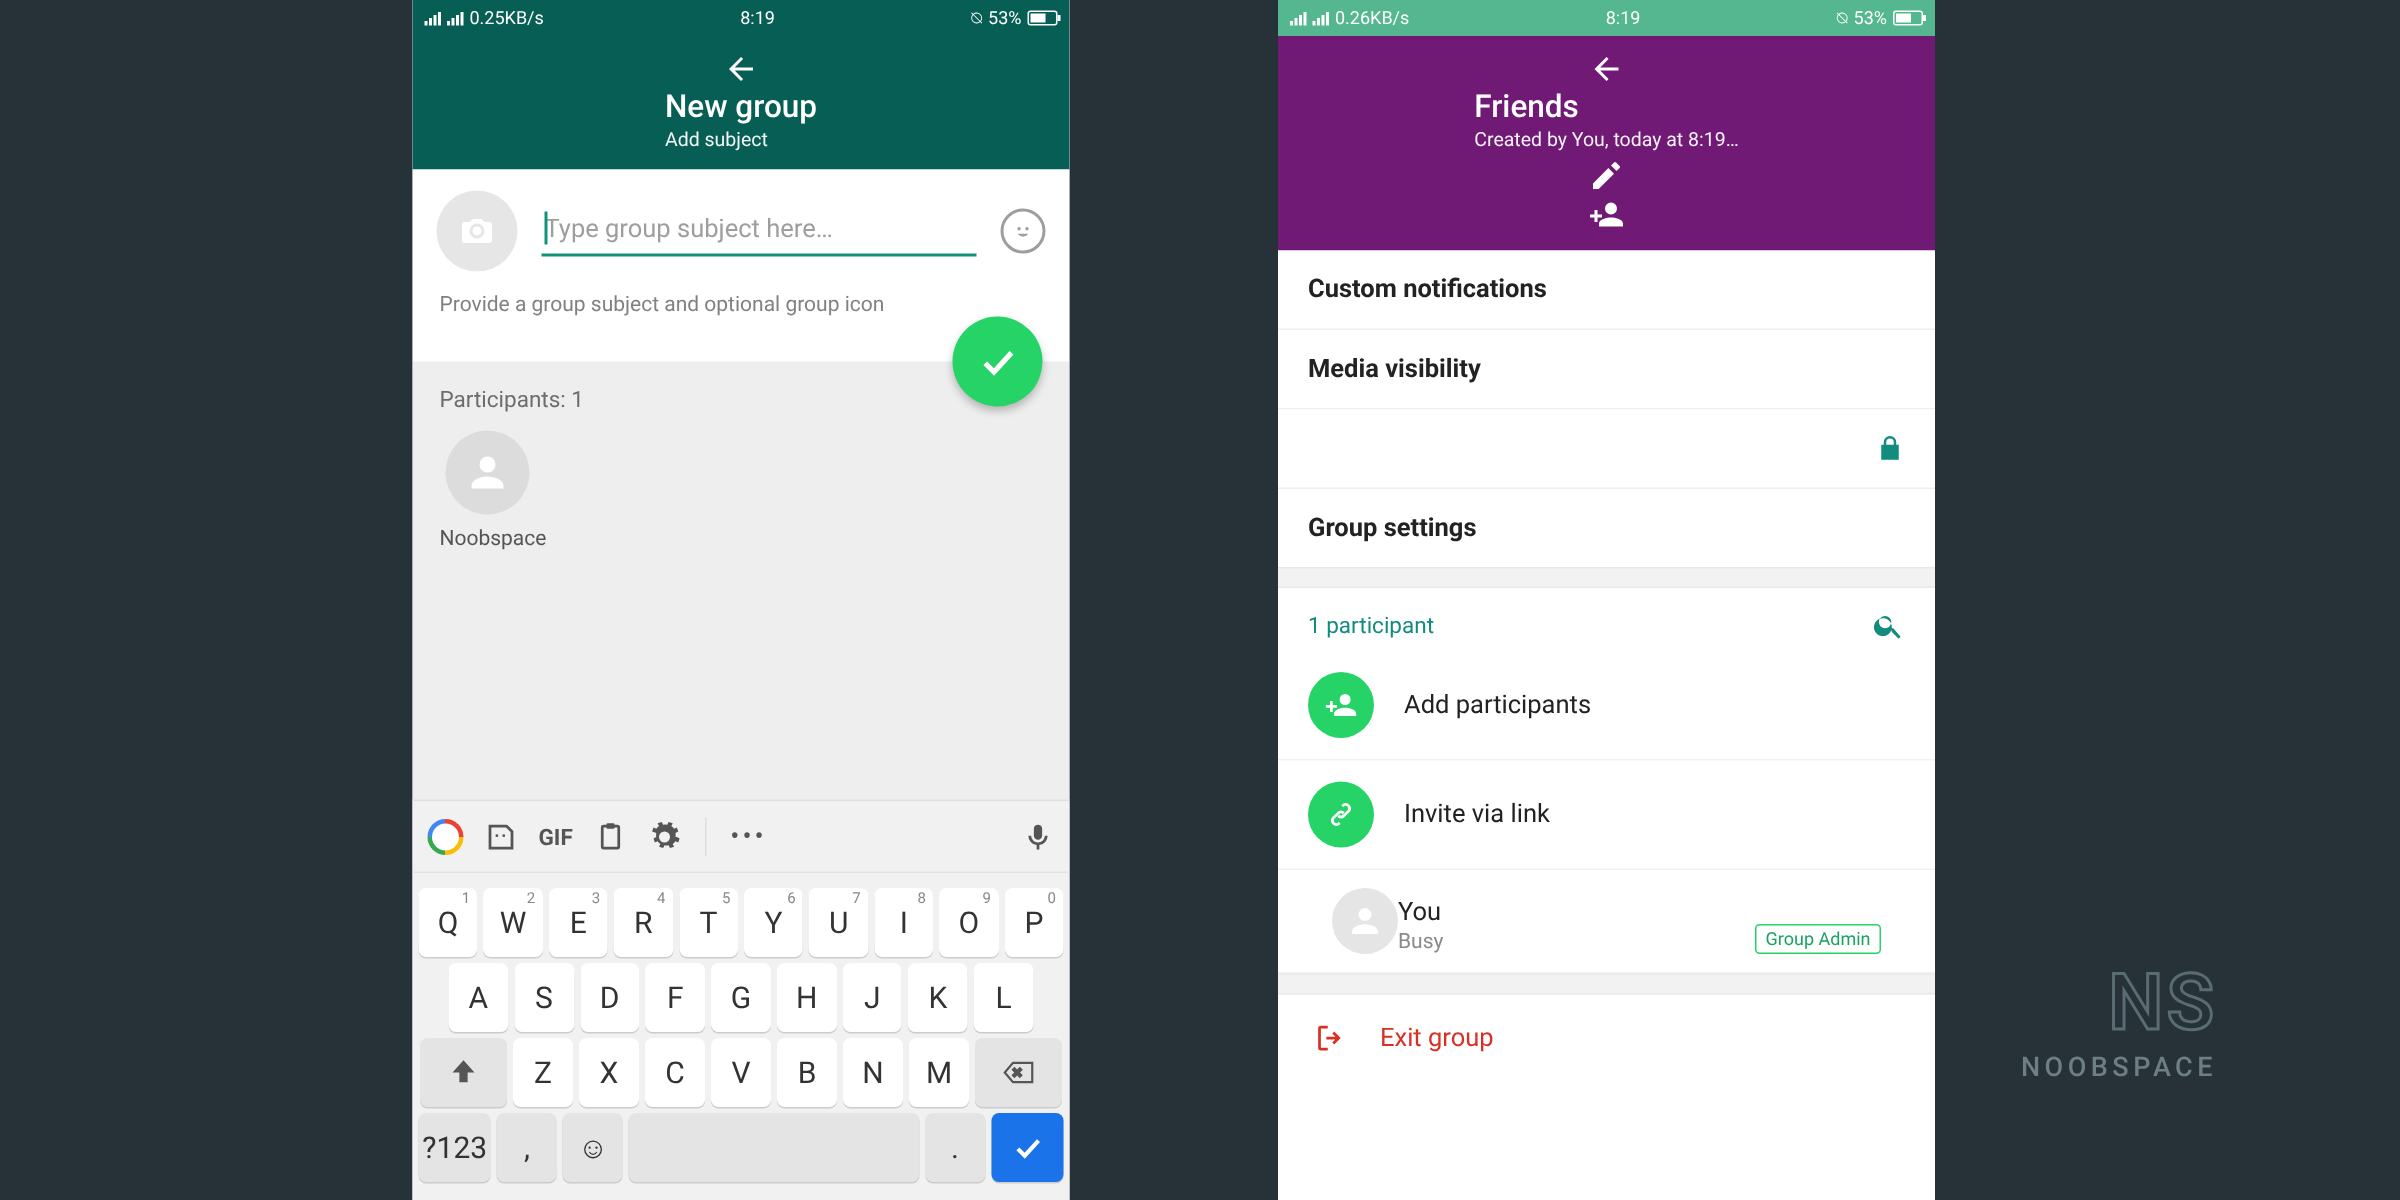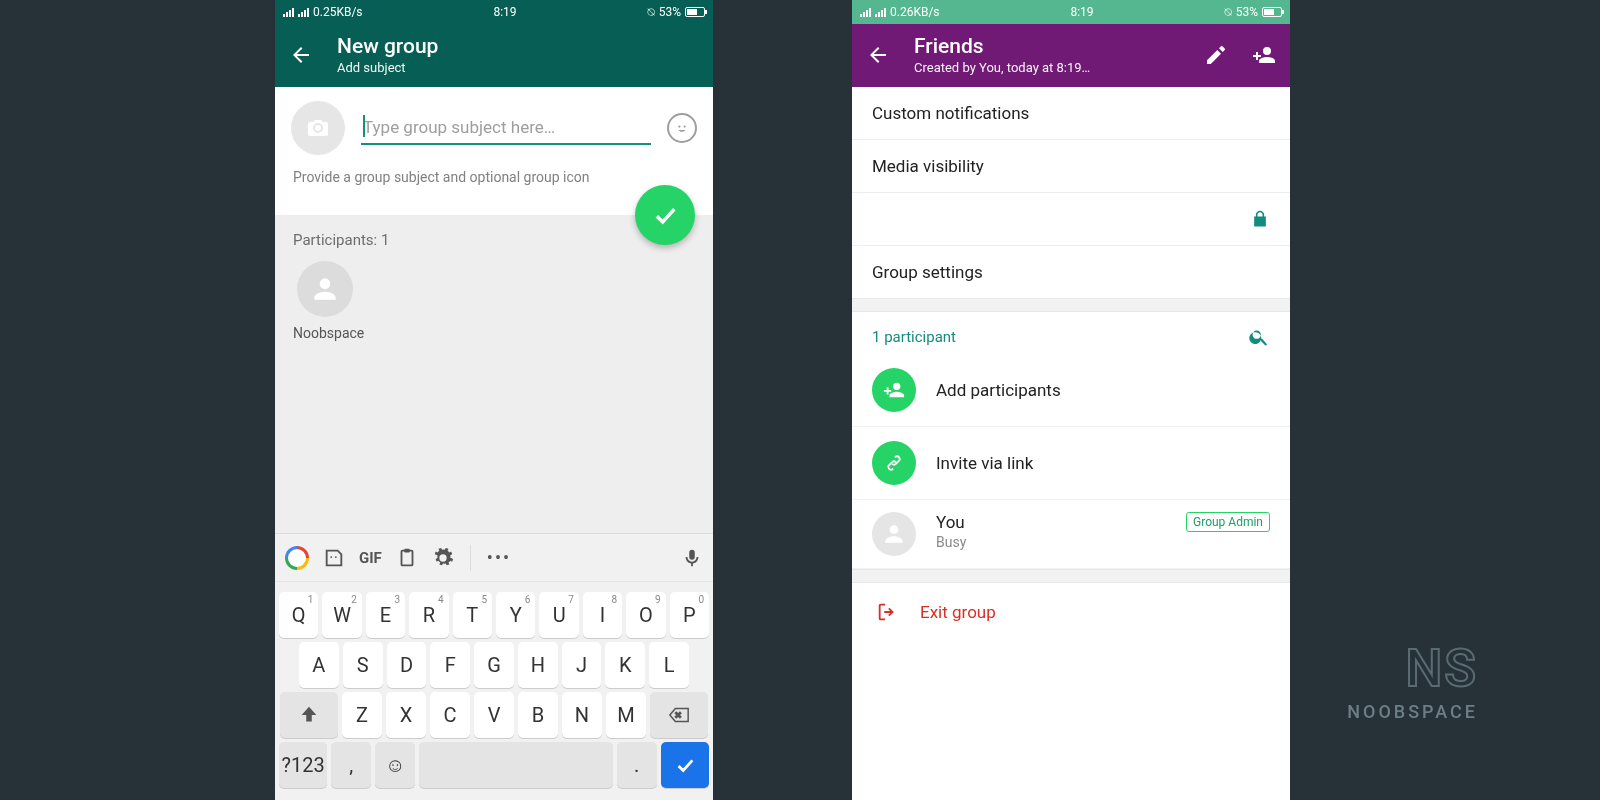--- a/index.html
+++ b/index.html
@@ -17,21 +17,21 @@
   .status .c { flex:1; text-align:center; }
   .status .r { flex:0 0 auto; display:flex; align-items:center; gap:4px;}
   .sigbars { display:inline-flex; align-items:flex-end; gap:1px; height:10px;}
   .sigbars i{ width:2px; background:#fff; display:block;}
   .sigbars i:nth-child(1){height:3px}.sigbars i:nth-child(2){height:5px}.sigbars i:nth-child(3){height:7px}.sigbars i:nth-child(4){height:9px}
   .batt { width:20px; height:10px; border:1px solid #fff; border-radius:2px; position:relative;}
   .batt:after{content:"";position:absolute; right:-3px; top:2px; width:2px; height:4px; background:#fff;}
   .batt i{position:absolute; left:1px; top:1px; bottom:1px; width:55%; background:#fff;}
 
   
-  .appbar { background:#075e55; color:#fff; display:flex; align-items:center; padding:10px 14px 12px; gap:24px;}
+  .appbar { background:#075e55; color:#fff; display:flex; align-items:center; padding:10px 14px 12px; gap:2px;flex-direction:column;}
   .appbar .titles{ display:flex; flex-direction:column; }
   .appbar .title{ font-size:21px; font-weight:500;}
   .appbar .sub  { font-size:13px; opacity:.95; margin-top:2px;}
   .appbar.rt   { background:#701a75; }
   .appbar .grow{ flex:1;}
   .ico { width:24px; height:24px; fill:#fff; }
 
   
   .subject-row{ background:#fff; padding:14px 16px 0; display:flex; align-items:center; gap:16px;}
   .camera-circ{ width:54px;height:54px;border-radius:50%; background:#e6e6e6; display:flex;align-items:center;justify-content:center;}
@@ -64,33 +64,33 @@
   .key{ background:#fff; border-radius:5px; height:46px; display:flex; align-items:center; justify-content:center; font-size:20px; color:#333; box-shadow:0 1px 0 #ccc; position:relative; flex:1; max-width:40px;}
   .key.small-top:after{ content:attr(data-num); position:absolute; top:2px; right:5px; font-size:10px; color:#888;}
   .key.wide{ max-width:58px;}
   .key.func{ background:#e4e4e4;}
   .key.space{ max-width:none; flex:4; background:#e4e4e4;}
   .key.enter{ background:#1a73e8; color:#fff; max-width:58px;}
   .kb svg{width:22px;height:22px; fill:#555;}
   .kb .key.enter svg{fill:#fff;}
 
   
-  .listitem{ padding:16px 20px; border-bottom:1px solid #eee; background:#fff;}
+  .listitem{ padding:16px 20px; border-bottom:1px solid #eee; background:#fff;font-weight:bold;}
   .listitem.enc{ display:flex; align-items:flex-start; gap:10px;}
   .litem-title{ font-size:17px; color:#222;}
   .litem-sub{ font-size:14px; color:#8a8a8a; margin-top:4px; line-height:1.35;}
   .lock{ color:#128c7e; margin-left:auto; align-self:center;}
   .sect-space{ height:14px; background:#f2f2f2; border-top:1px solid #e8e8e8; border-bottom:1px solid #e8e8e8;}
   .part-header{ display:flex; align-items:center; padding:14px 20px 6px; color:#128c7e; font-size:15px;}
   .part-header .grow{flex:1;}
   .row-action{ display:flex; align-items:center; gap:20px; padding:14px 20px; border-bottom:1px solid #f1f1f1;}
   .circ-btn{ width:44px;height:44px;border-radius:50%; background:#25d366; display:flex; align-items:center; justify-content:center;}
   .circ-btn svg{width:22px;height:22px; fill:#fff;}
   .row-action .lbl{ font-size:17px; color:#222;}
-  .member{ display:flex; align-items:flex-start; gap:20px; padding:12px 20px; border-bottom:1px solid #f1f1f1;}
+  .member{ display:flex; align-items:flex-end; padding:12px 36px; border-bottom:1px solid #f1f1f1;}
   .member .av{ width:44px;height:44px;border-radius:50%; background:#e5e5e5; display:flex;align-items:center;justify-content:center;}
   .member .av svg{width:26px;height:26px; fill:#fff;}
   .member .col{ flex:1;}
   .member .nm{ font-size:17px; color:#222;}
   .member .st{ font-size:14px; color:#8a8a8a; margin-top:2px;}
   .badge{ border:1px solid #25d366; color:#1aa163; font-size:12px; padding:2px 6px; border-radius:3px;}
   .exit{ display:flex; align-items:center; gap:22px; padding:18px 24px; color:#d93025; font-size:17px;}
   .exit svg{ width:22px; height:22px; fill:none; stroke:#d93025; stroke-width:2;}
 
   

